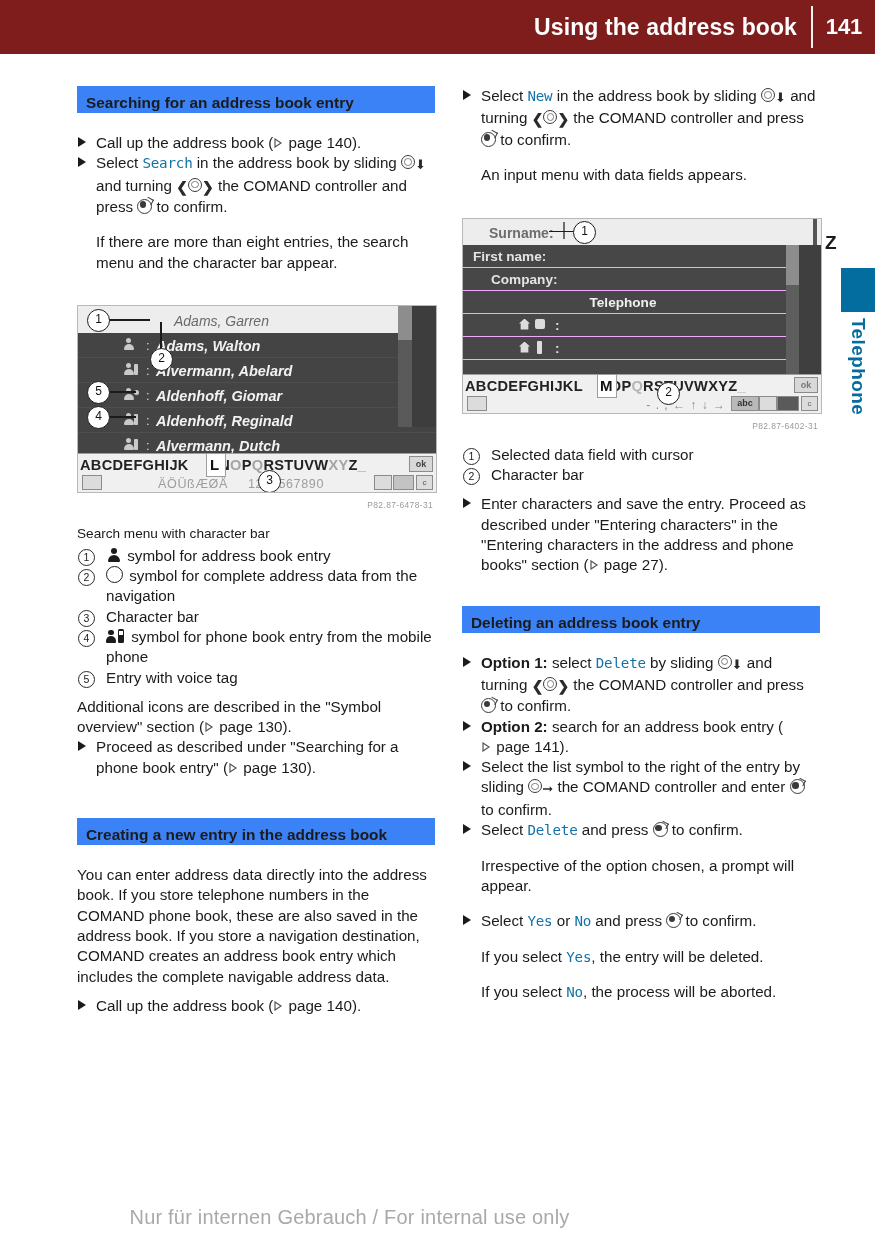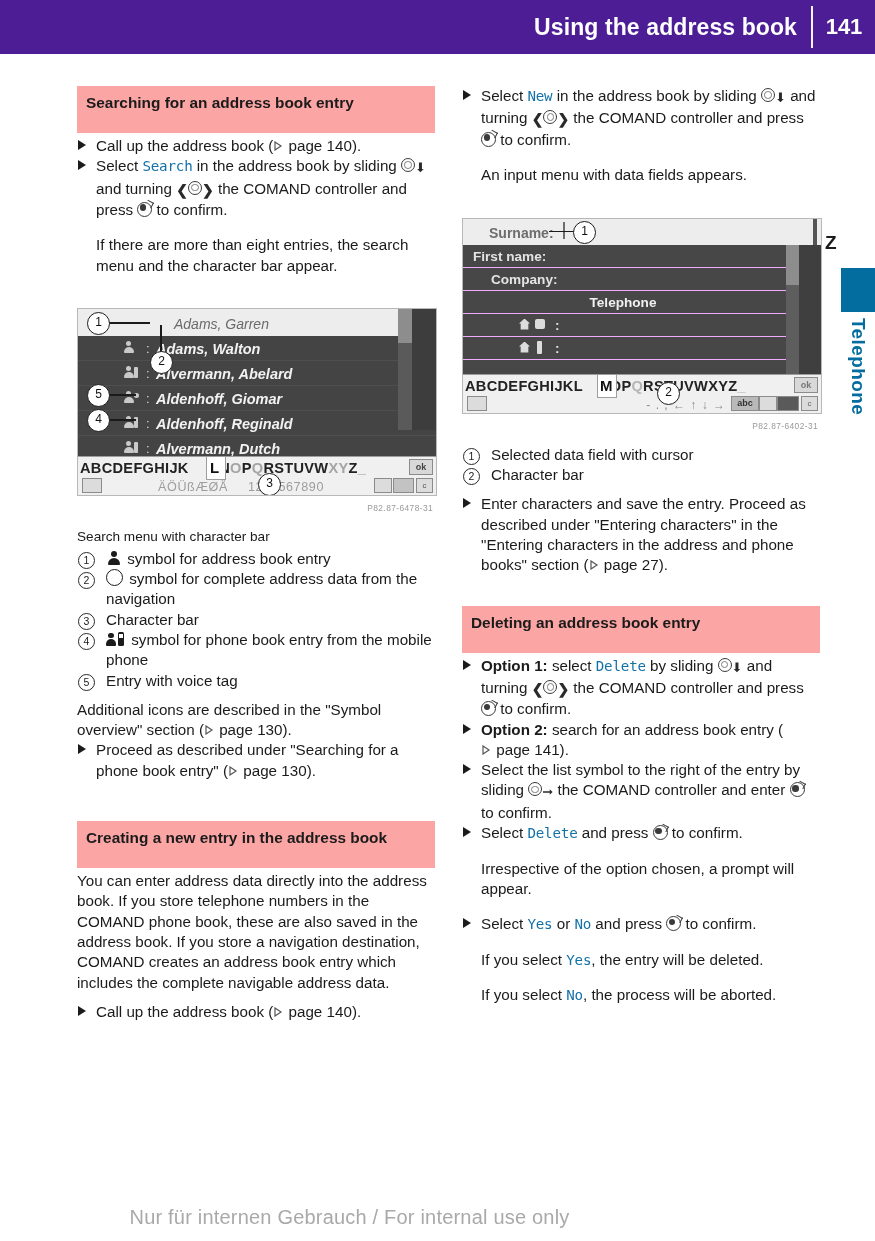--- a/index.html
+++ b/index.html
@@ -8,21 +8,21 @@
     background:#ffffff;
     font-family:"Liberation Sans", sans-serif;
     color:#1b1b1b;
     position:relative;
     overflow:hidden;
   }
 
   
   .header{
     position:absolute;left:0;top:0;width:875px;height:54px;
-    background:#4c1d95;
+    background:#7f1d1d;
     display:flex;align-items:center;justify-content:flex-end;
   }
   .header-title{
     color:#ffffff;font-size:23px;font-weight:bold;
     letter-spacing:.1px;padding-right:14px;line-height:1;
   }
   .header-sep{
     width:2px;height:42px;background:#ffffff;opacity:.95;
   }
   .header-page{
@@ -33,25 +33,25 @@
   
   .col{
     position:absolute;top:86px;width:358px;
     font-size:15.2px;line-height:20.3px;
   }
   .col-left{left:77px;}
   .col-right{left:462px;}
 
   
   .sec-head{
-    background:#fca5a5;
+    background:#3b82f6;
     font-weight:bold;font-size:15.4px;
-    padding:7px 9px 20px 9px;
+    padding:7px 9px 0 9px;
     line-height:20px;
-    margin-bottom:3px;
+    margin-bottom:20px;
   }
 
   
   p.para{margin:0 0 0 0;padding:0;}
   .spacer-sm{height:9px;}
   .spacer-md{height:17px;}
   .spacer-lg{height:30px;}
   .spacer-xl{height:40px;}
 
   .bullet{

